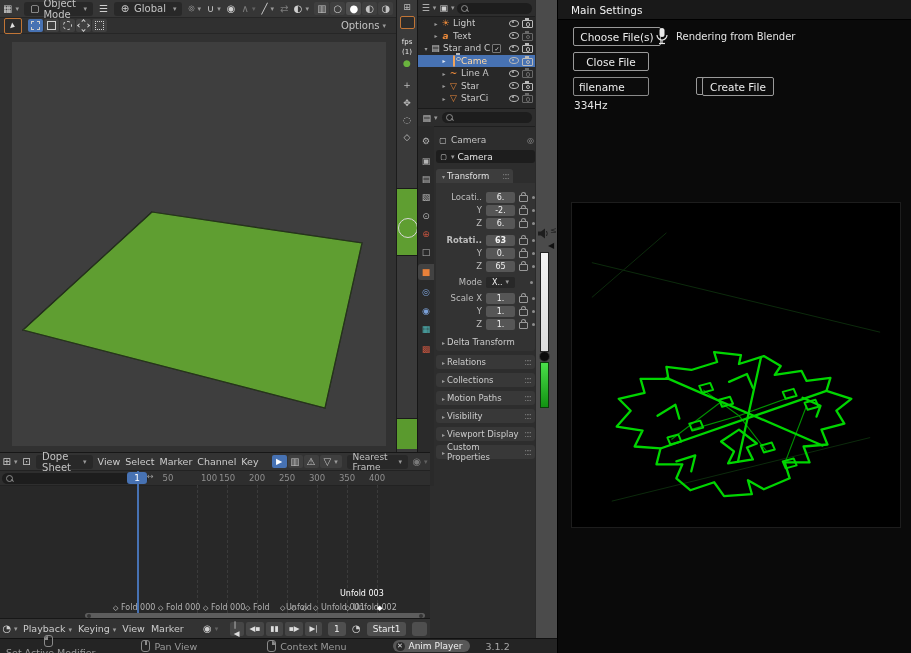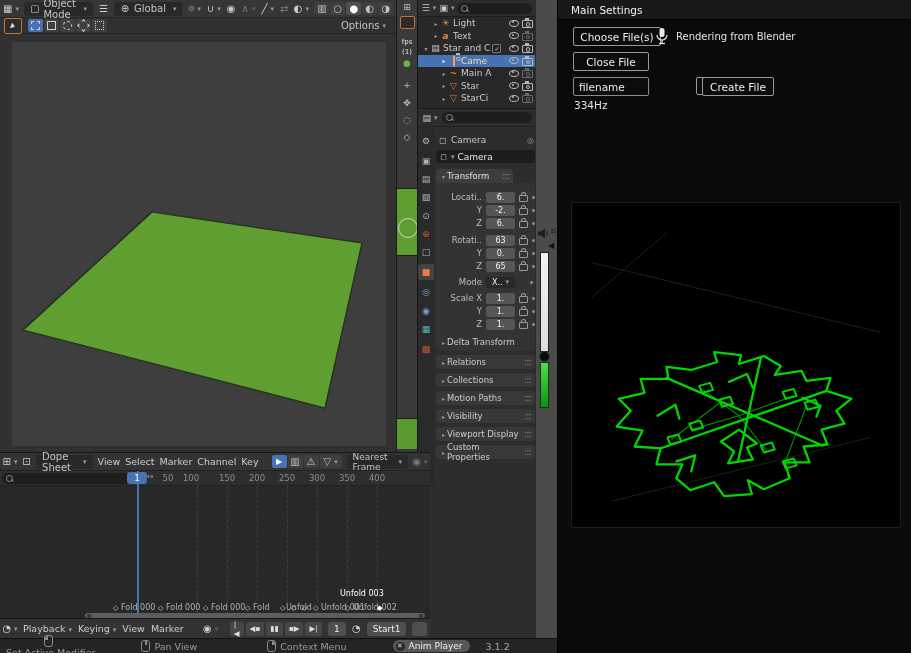--- a/index.html
+++ b/index.html
@@ -222,21 +222,21 @@
       <span class="oi"><span class="i-cam" style="border-color:#f0a35a;"></span></span>
       <span class="olabel" style="color:#ffd9a8;">Came</span>
       <span class="vis">
           <span class="i-eye"></span>
           <span class="i-cam"></span>
         </span>
     </div>
     <div class="orow" style="padding-left:22px;">
       <span class="tri">▸</span>
       <span class="oi">~</span>
-      <span class="olabel">Main A</span>
+      <span class="olabel">Line A</span>
       <span class="vis">
           <span class="i-eye"></span>
           <span class="i-cam dim"></span>
         </span>
     </div>
     <div class="orow" style="padding-left:22px;">
       <span class="tri">▸</span>
       <span class="oi">▽</span>
       <span class="olabel">Star</span>
       <span class="vis">
@@ -307,21 +307,21 @@
       <span class="pfield">-2.</span>
       <span class="ilock"></span>
         <span class="pdot"></span>
     </div>
     <div class="prow" style="top:108px;">
       <span class="plabel">Z</span>
       <span class="pfield">6.</span>
       <span class="ilock"></span>
         <span class="pdot"></span>
     </div>
-    <div class="prow" style="top:125px;">
+    <div class="prow" style="top:125px;font-weight:bold;">
       <span class="plabel">Rotati..</span>
       <span class="pfield">63</span>
       <span class="ilock"></span>
         <span class="pdot"></span>
     </div>
     <div class="prow" style="top:138px;">
       <span class="plabel">Y</span>
       <span class="pfield">0.</span>
       <span class="ilock"></span>
         <span class="pdot"></span>
@@ -433,21 +433,21 @@
         <span class="caret">▾</span>
       </span>
       <span class="ico dim">◉<span class="caret">▾</span></span>
     </div>
     <div id="ds-ruler">
       <span class="srch" style="position:absolute;left:2px;top:1.5px;width:138px;">
           <span class="lens"></span>
         </span>
       <span class="abs" style="left:147px;top:1px;font-size:8px;color:#9a9a9a;">↔</span>
       <span class="tick" style="left:168px;">50</span>
-      <span class="tick" style="left:191px;">100</span>
+      <span class="tick" style="left:209px;">100</span>
       <span class="tick" style="left:227px;">150</span>
       <span class="tick" style="left:257px;">200</span>
       <span class="tick" style="left:287px;">250</span>
       <span class="tick" style="left:317px;">300</span>
       <span class="tick" style="left:347px;">350</span>
       <span class="tick" style="left:377px;">400</span>
     </div>
     <div class="gline" style="left:197px;"></div>
     <div class="gline" style="left:227px;"></div>
     <div class="gline" style="left:257px;"></div>

